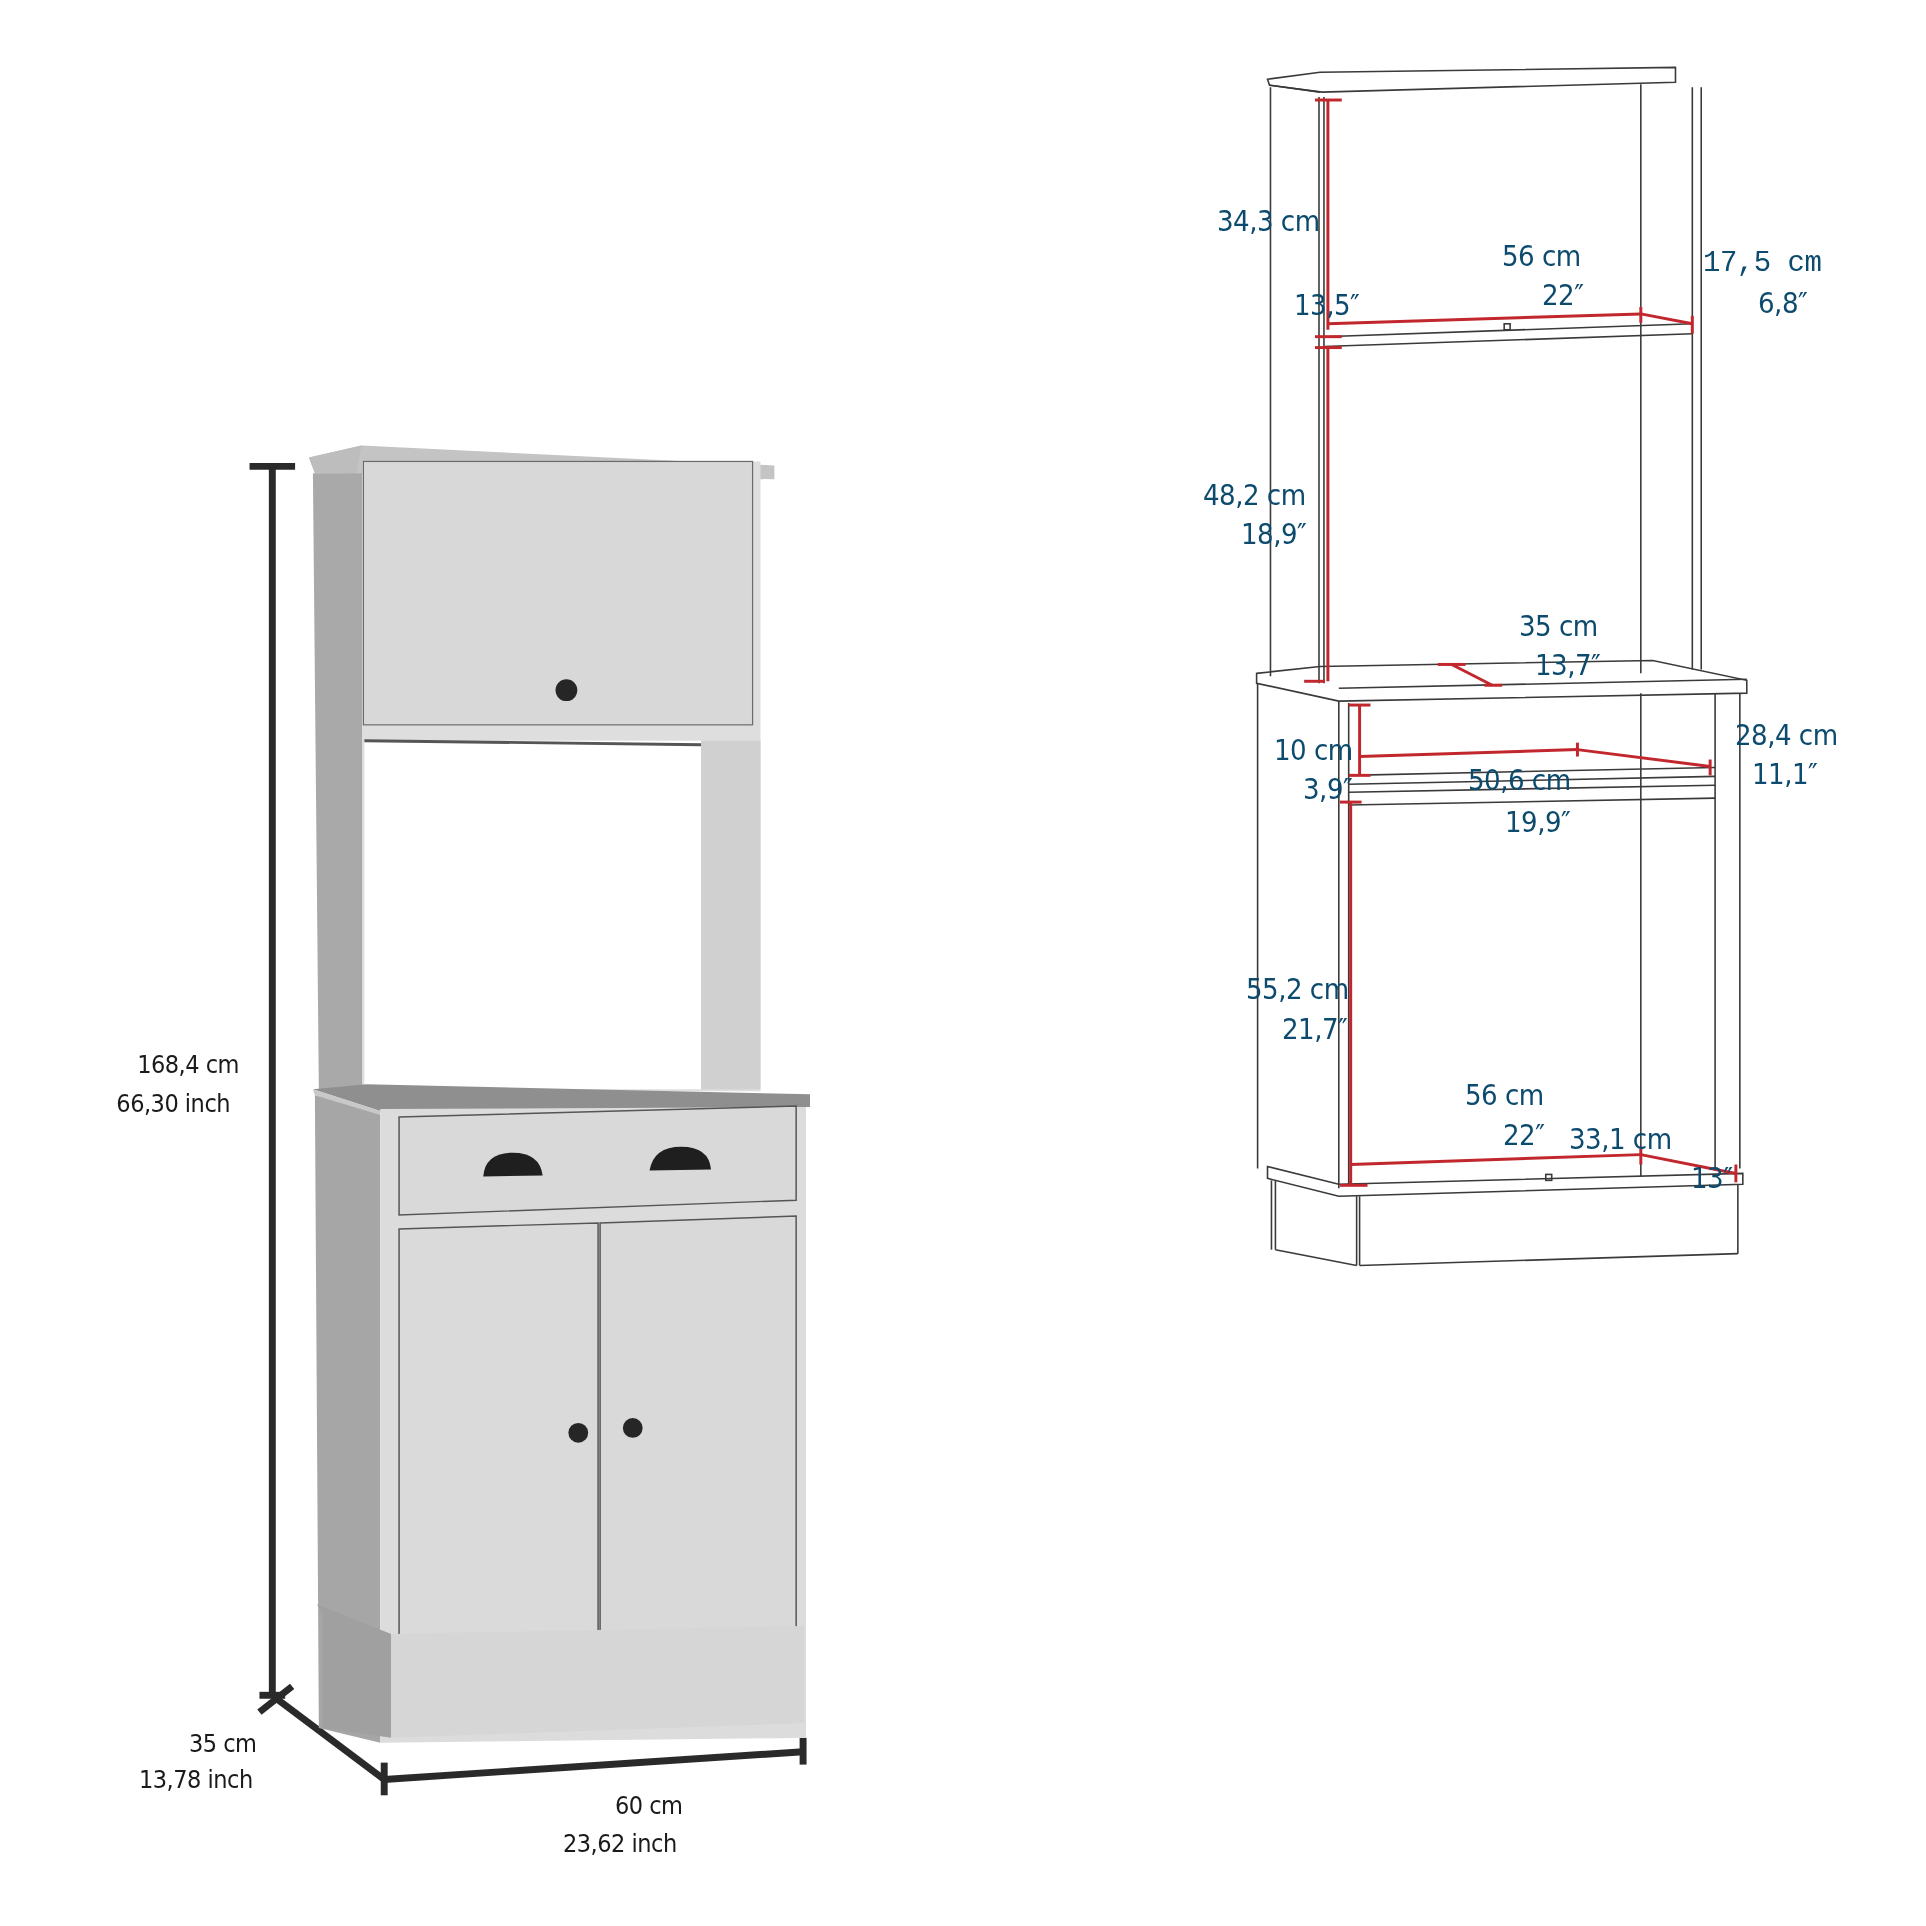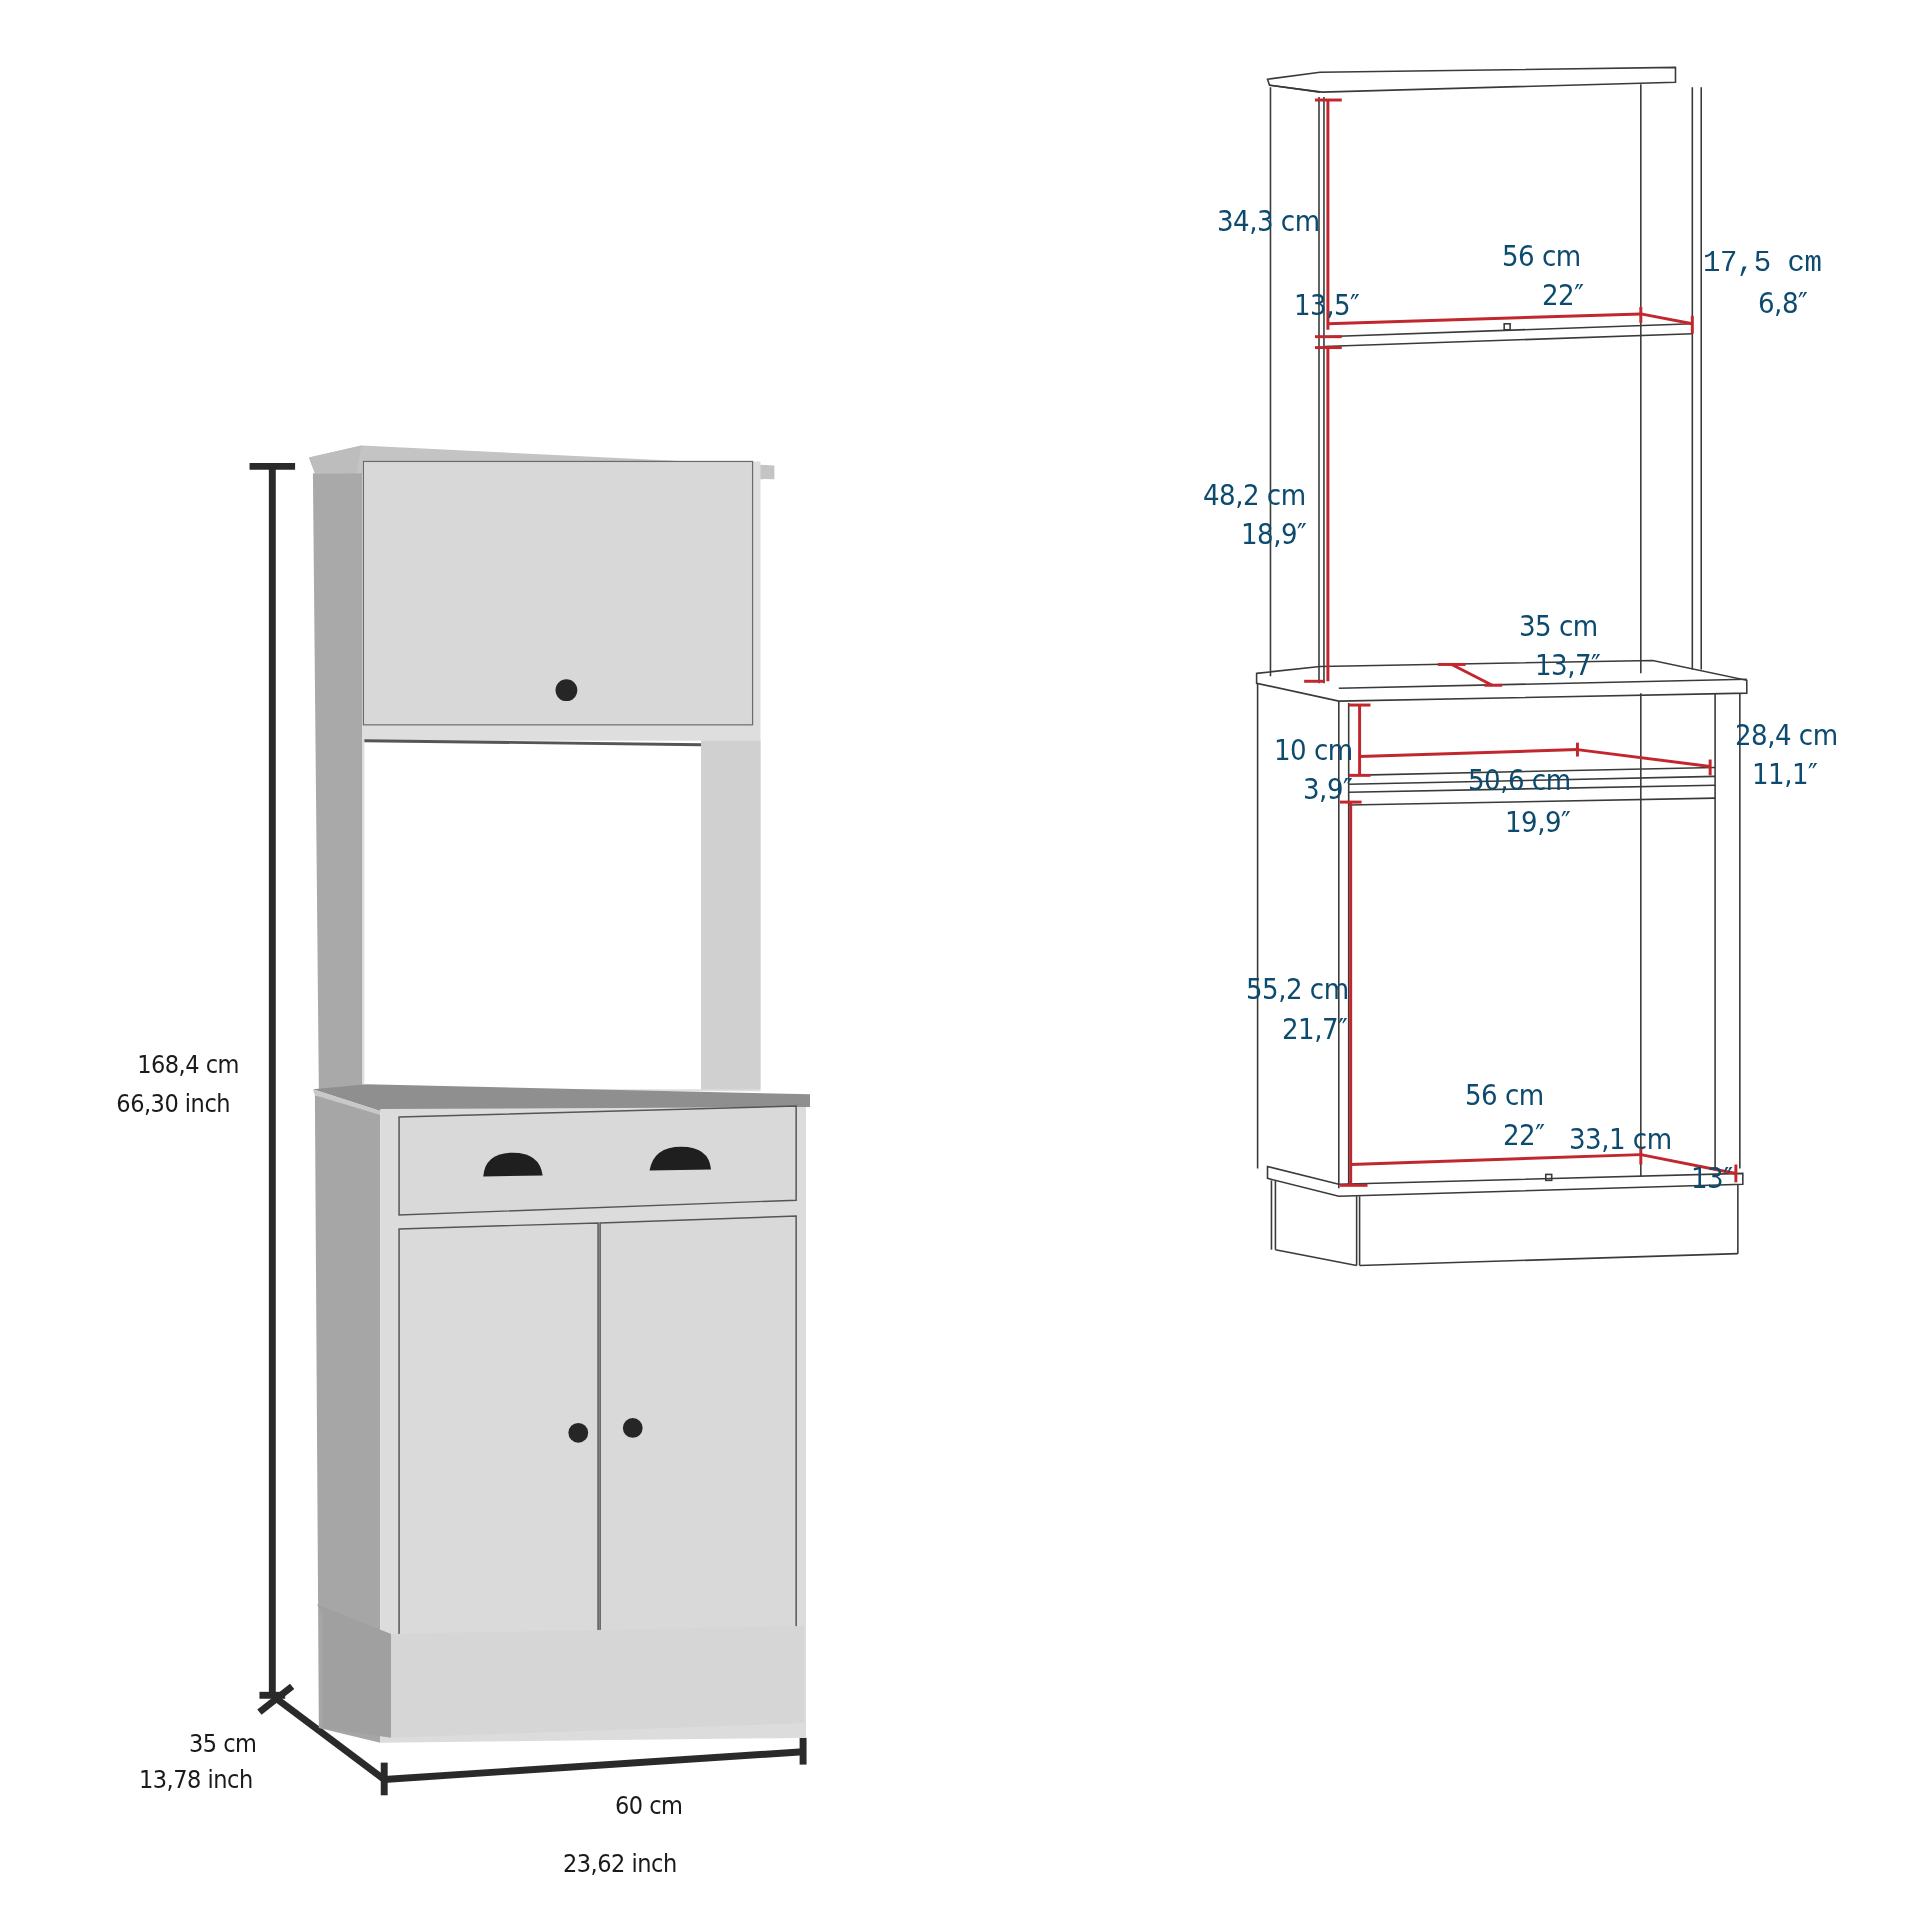--- a/index.html
+++ b/index.html
@@ -69,21 +69,21 @@
       <polygon points="320,1620 326,1630 326,1745 395,1755 395,1650" fill="#a0a0a0"></polygon>
       <polygon points="395,1650 812,1642 812,1740 395,1755" fill="#d6d6d6"></polygon>
     </g>
   </svg>
 
   <div class="lbl blk r" style="left:89px;top:1052px;width:150px;">168,4 cm</div>
   <div class="lbl blk r" style="left:59px;top:1091px;width:171px;">66,30 inch</div>
   <div class="lbl blk" style="left:189px;top:1731px;">35 cm</div>
   <div class="lbl blk" style="left:139px;top:1767px;">13,78 inch</div>
   <div class="lbl blk" style="left:615px;top:1793px;">60 cm</div>
-  <div class="lbl blk" style="left:563px;top:1831px;margin-top:20px;">23,62 inch</div>
+  <div class="lbl blk" style="left:563px;top:1831px;">23,62 inch</div>
 
   <svg width="1927" height="1927" style="position:absolute;left:0;top:0" viewBox="0 0 1946 1946">
     <g stroke="#3a3a3a" stroke-width="1.6" fill="none">
 
       <polygon points="1280,80 1333,73 1692,68 1692,83 1335,93 1282,86"></polygon>
       <line x1="1333" y1="93" x2="1282" y2="86"></line>
 
       <line x1="1283" y1="88" x2="1283" y2="683"></line>
       <line x1="1332" y1="98" x2="1332" y2="690"></line>
       <line x1="1337" y1="98" x2="1337" y2="690"></line>

